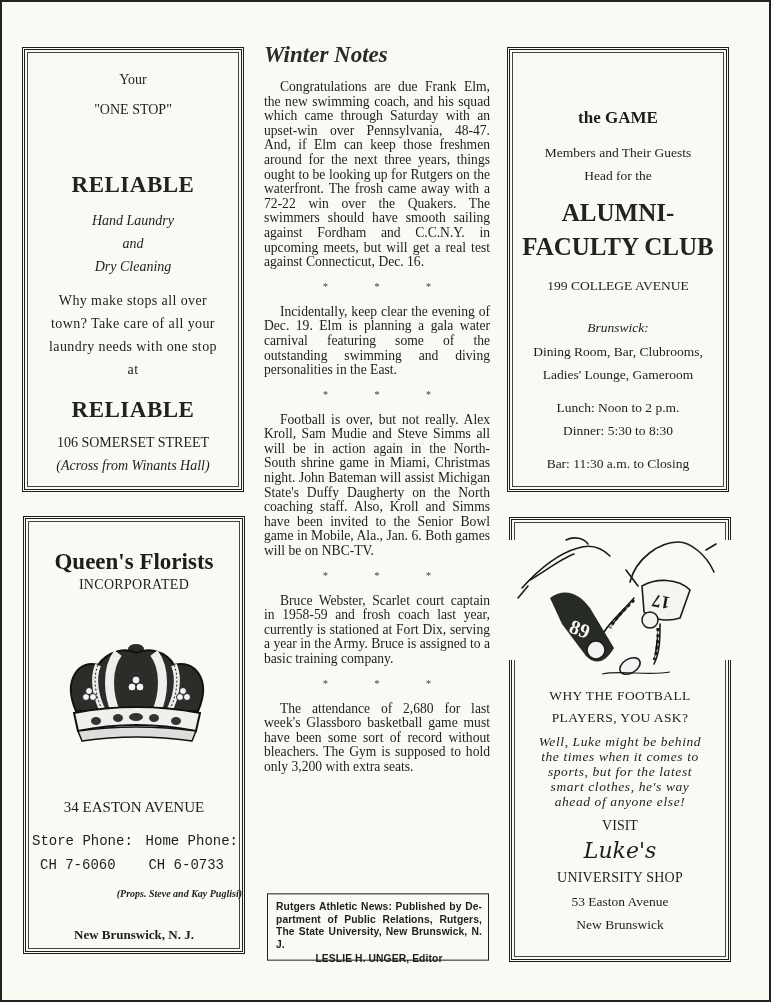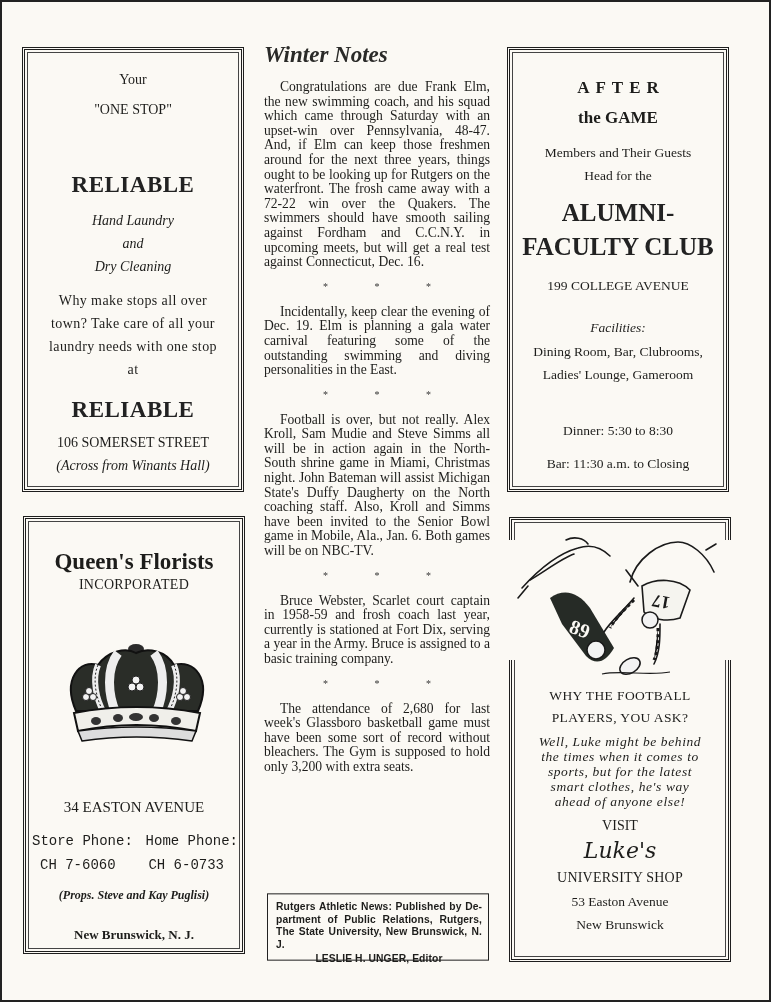--- a/index.html
+++ b/index.html
@@ -30,21 +30,21 @@
   #ad-reliable .big { font-size: 23px; font-weight: bold; letter-spacing: 0.5px; color: #222; }
   #ad-reliable .ital { font-size: 14px; font-style: italic; }
   #ad-reliable .body { font-size: 14px; line-height: 23px; letter-spacing: 0.4px; }
 
   
   #ad-florist { left: 21px; top: 514px; width: 222px; height: 438px; }
   #ad-florist .title { font-size: 23px; font-weight: bold; }
   #ad-florist .sub { font-size: 14px; letter-spacing: 0.3px; }
   #ad-florist .addr { font-size: 15px; }
   #ad-florist .row { position: absolute; font-size: 14px; white-space: nowrap; font-family: Liberation Mono, monospace; }
-  #ad-florist .ital { font-size: 12px; font-style: italic; font-weight: bold; }
+  #ad-florist .ital { font-size: 10px; font-style: italic; font-weight: bold; text-align: right; }
 
   
   #notes { position: absolute; left: 262px; top: 40px; width: 226px; }
   #notes-title {
     font-size: 23px; font-weight: bold; font-style: italic;
     color: #2a2a28; margin-bottom: 12px;
   }
   .para {
     font-size: 13.6px; line-height: 14.6px; text-align: justify;
     text-indent: 16px; hyphens: manual;
@@ -166,30 +166,30 @@
     <p class="para">The attendance of 2,680 for last week's Glassboro basketball game must have been some sort of record without bleachers. The Gym is sup­posed to hold only 3,200 with extra seats.</p>
   </div>
 
   <div id="colophon">
     <span>Rutgers Athletic News: Published by De­partment of Public Relations, Rutgers, The State University, New Brunswick, N. J.</span>
     <span class="editor">LESLIE H. UNGER, Editor</span>
   </div>
 
   <div class="ad" id="ad-alumni">
     <div class="ad-inner">
-      <div class="line spaced" style="top:28px; padding-left:6px">AFTER</div>
       <div class="line game" style="top:58px">the GAME</div>
       <div class="line small" style="top:95px">Members and Their Guests</div>
       <div class="line small" style="top:118px">Head for the</div>
       <div class="line big" style="top:149px">ALUMNI-</div>
       <div class="line big" style="top:183px">FACULTY CLUB</div>
       <div class="line small" style="top:228px">199 COLLEGE AVENUE</div>
-      <div class="line ital" style="top:270px">Facilities:</div>
+      <div class="line ital" style="top:270px">Brunswick:</div>
       <div class="line small" style="top:294px">Dining Room, Bar, Clubrooms,</div>
       <div class="line small" style="top:317px">Ladies' Lounge, Gameroom</div>
+      <div class="line small" style="top:350px">Lunch: Noon to 2 p.m.</div>
       <div class="line small" style="top:373px">Dinner: 5:30 to 8:30</div>
       <div class="line small" style="top:406px">Bar: 11:30 a.m. to Closing</div>
     </div>
   </div>
 
   <div class="ad" id="ad-lukes">
     <div class="ad-inner">
       <div class="art-gap-l"></div>
         <div class="art-gap-r"></div>
       <div style="position:absolute; left:-2px; top:8px; width:220px; height:150px;">

